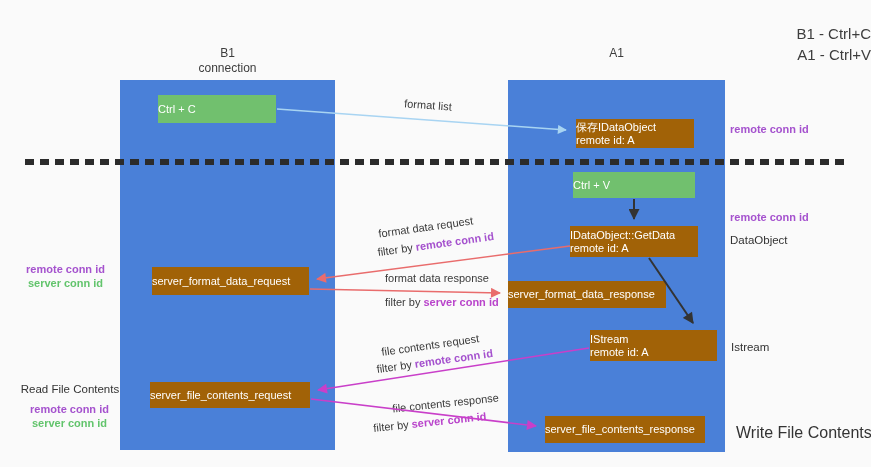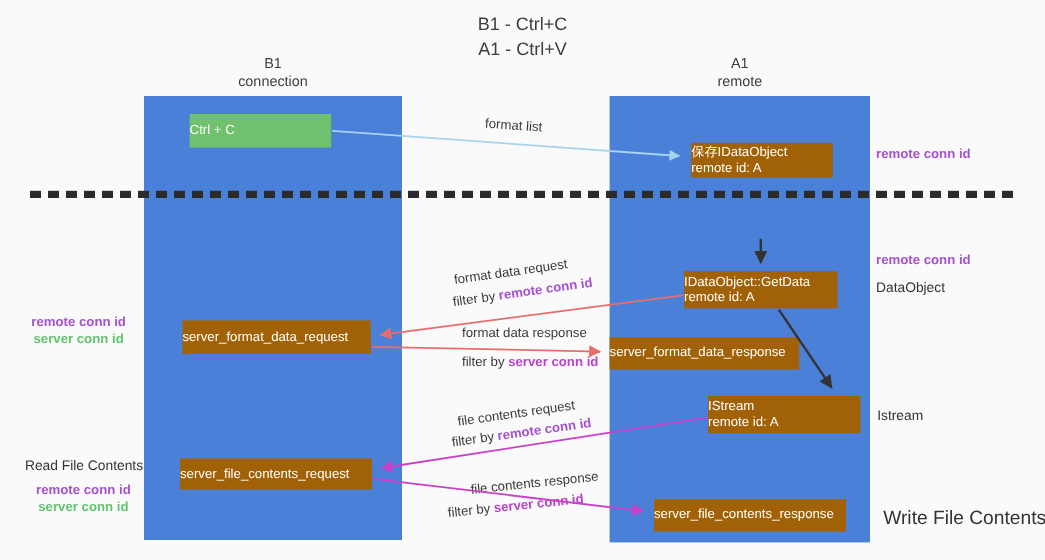--- a/index.html
+++ b/index.html
@@ -1,19 +1,19 @@
 <!DOCTYPE html>
 <html><head>
 <meta charset="utf-8">
 <style>
   html,body{margin:0;padding:0;}
   body{font-family:"Liberation Sans","DejaVu Sans",sans-serif;background:#fafafa;}
   #canvas{position:relative;width:871px;height:467px;background:#fafafa;overflow:hidden;}
 
-  .title{position:absolute;left:0;top:10px;width:871px;text-align:center;
+  .title{position:absolute;left:0;top:23px;width:871px;text-align:right;
          font-size:15px;line-height:21px;color:#3d3d3d;}
 
   .lane{position:absolute;background:#4a80d8;}
   .lane-b1{left:120px;top:80px;width:215px;height:370px;}
   .lane-a1{left:508px;top:80px;width:217px;height:372px;}
 
   .lane-header{position:absolute;text-align:center;font-size:12px;line-height:15px;color:#3d3d3d;}
   .hdr-b1{left:120px;top:46px;width:215px;}
   .hdr-a1{left:508px;top:46px;width:217px;}
 
@@ -75,37 +75,39 @@
     <div>B1 - Ctrl+C</div>
     <div>A1 - Ctrl+V</div>
   </div>
 
   <div class="lane-header hdr-b1">
     <div>B1</div>
     <div>connection</div>
   </div>
   <div class="lane-header hdr-a1">
     <div>A1</div>
-    <div>remote</div>
   </div>
 
   <div class="lane lane-b1"></div>
   <div class="lane lane-a1"></div>
 
   <div class="divider"></div>
 
   <div class="box greenbox bx-ctrlc">
     <div>Ctrl + C</div>
   </div>
 
   <div class="box orange bx-save">
     <div>保存IDataObject</div>
     <div>remote id: A</div>
   </div>
 
+  <div class="box greenbox bx-ctrlv">
+    <div>Ctrl + V</div>
+  </div>
 
   <div class="box orange bx-getdata">
     <div>IDataObject::GetData</div>
     <div>remote id: A</div>
   </div>
 
   <div class="box orange bx-fresp">
     <div>server_format_data_response</div>
   </div>
 

